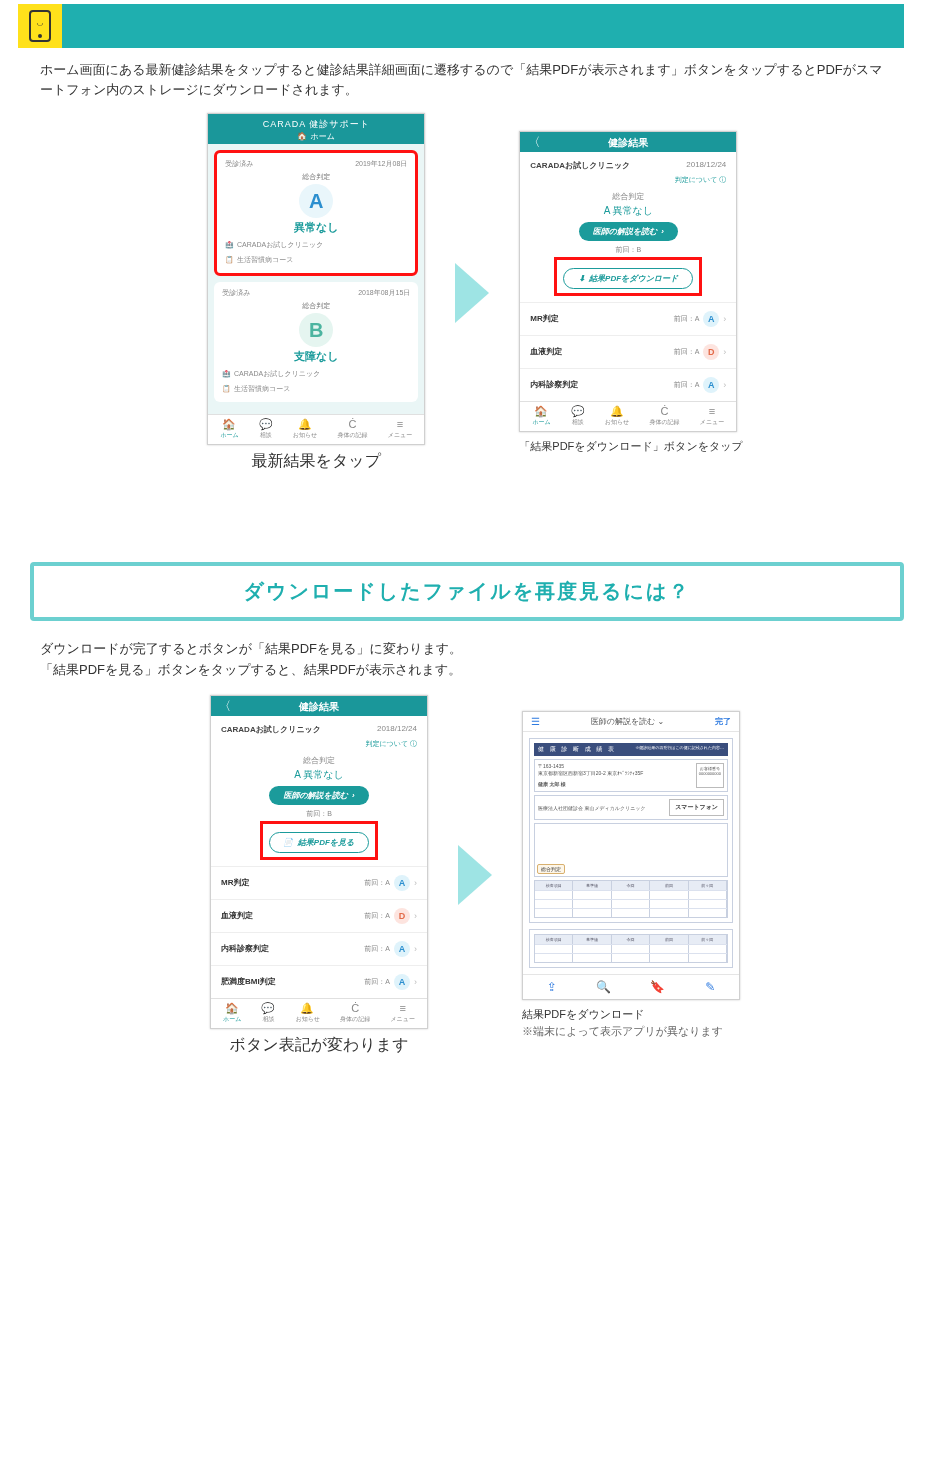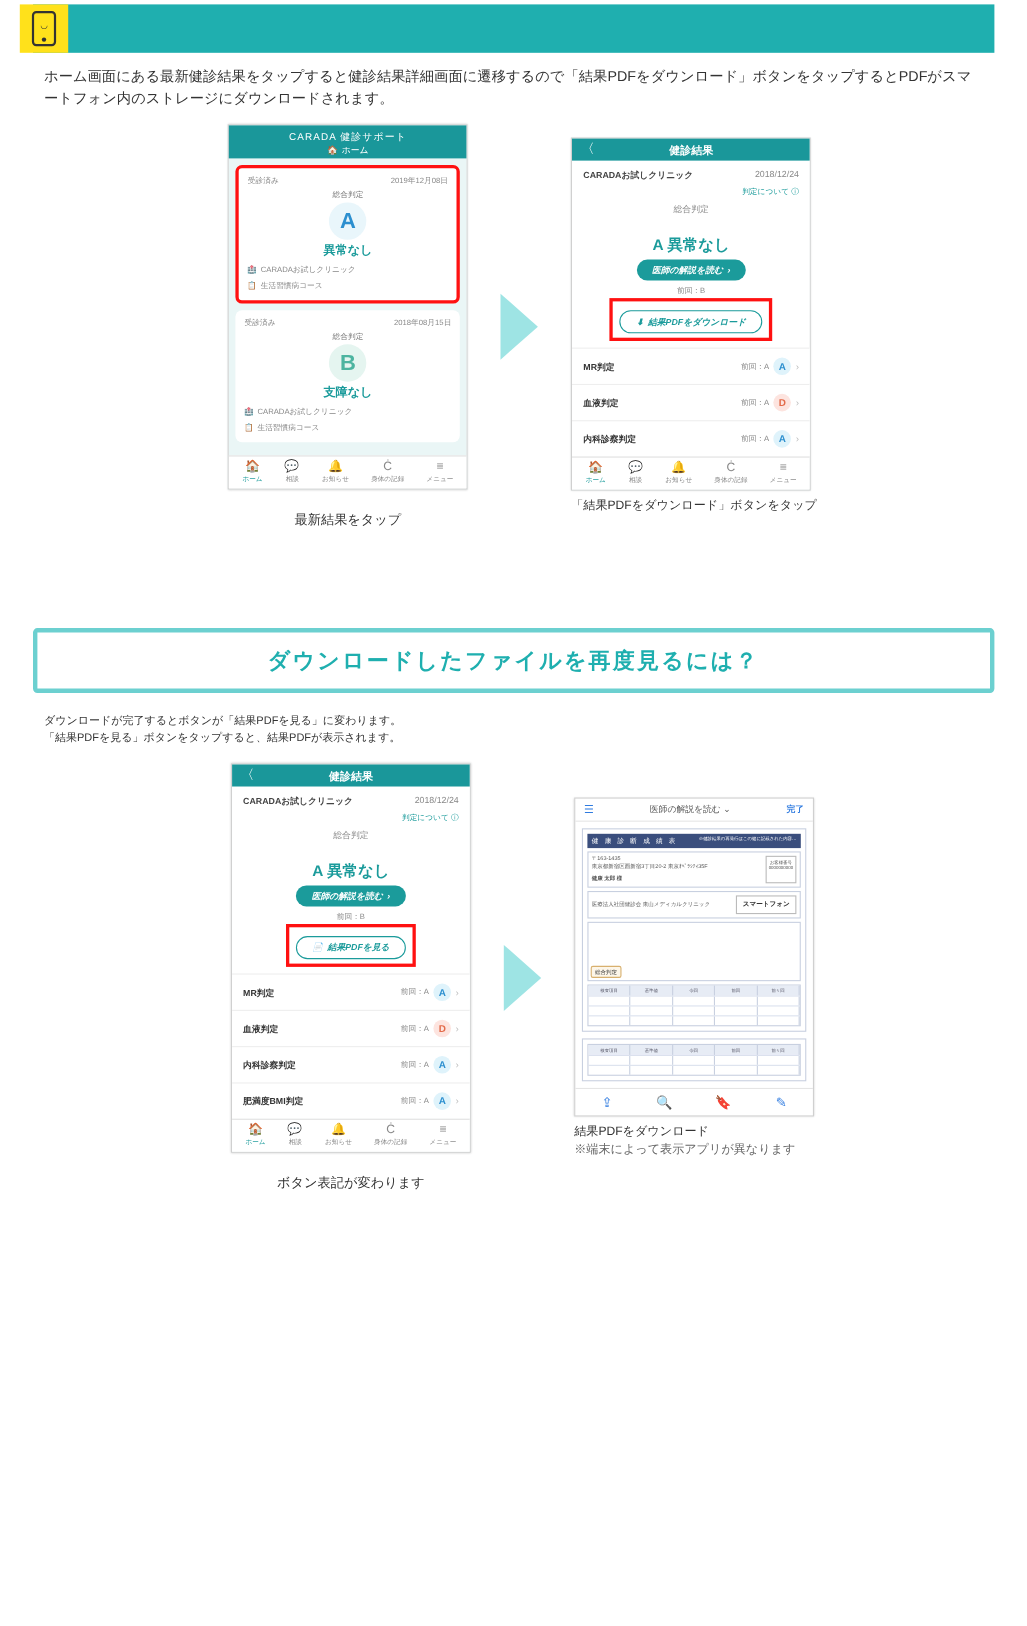--- a/index.html
+++ b/index.html
@@ -40,44 +40,44 @@
   .tabbar .tab { display: flex; flex-direction: column; align-items: center; gap: 1px; }
   .tabbar .tab.active { color: #1b9b9b; }
   .tab-ico { font-size: 11px; line-height: 1; }
 
   .phone .clinic-line { display: flex; justify-content: space-between; padding: 8px 10px 4px 10px; font-size: 8px; }
   .phone .clinic-line .c-name { color: #444; font-weight: bold; }
   .phone .clinic-line .c-date { color: #888; }
   .phone .link-row { text-align: right; padding: 0 10px 2px 0; color: #1b9b9b; font-size: 7px; }
   .judge-block { text-align: center; padding: 4px 0 6px 0; }
   .judge-label { color: #888; font-size: 8px; }
-  .judge-main { color: #1b9b9b; font-weight: bold; font-size: 14px; margin-top: 18px; }
+  .judge-main { color: #1b9b9b; font-weight: normal; font-size: 10px; margin-top: 2px; }
   .pill-btn { display: inline-flex; align-items: center; gap: 4px; border-radius: 20px; padding: 4px 14px; font-size: 8px; font-weight: bold; margin-top: 4px; font-style: italic; }
   .pill-btn.solid { background: #1b9b9b; color: #fff; }
   .pill-btn.outline { border: 1px solid #1b9b9b; color: #1b9b9b; background: #fff; }
   .prev-line { color: #888; font-size: 7px; margin-top: 4px; }
   .hl-btn-wrap { border: 3px solid #f11; display: inline-block; padding: 4px 6px; margin-top: 2px; }
   .jrow { background: #fff; border-top: 1px solid #eee; display: flex; justify-content: space-between; align-items: center; padding: 8px 10px; font-size: 8px; }
   .jrow .jname { font-weight: bold; color: #333; }
   .jrow .jval { display: flex; align-items: center; gap: 4px; color: #888; font-size: 7px; }
   .grade-badge { width: 16px; height: 16px; border-radius: 50%; font-size: 9px; font-weight: bold; display: flex; align-items: center; justify-content: center; }
   .grade-a { background: #dff3fb; color: #2c8fcf; }
   .grade-d { background: #fde4df; color: #e36b4a; }
   .chev { color: #bbb; font-size: 9px; }
 
   
-  .cap1 { font-size: 12px; text-align: right; margin-top: 19px; }
+  .cap1 { font-size: 16px; text-align: right; margin-top: 6px; }
   .cap2 { font-size: 11px; line-height: 1.5; }
   .side-col { display: flex; flex-direction: column; align-items: flex-start; }
   .phone-with-cap { display: flex; flex-direction: column; align-items: center; }
 
   
   .callout { margin: 80px 30px 18px 30px; border: 4px solid #6cd0d0; background: #fff; border-radius: 4px; text-align: center; padding: 12px 0; font-weight: bold; color: #1fafaf; font-size: 20px; letter-spacing: 2px; }
 
-  .body-text2 { font-size: 10px; line-height: 1.6; padding: 0 40px 10px 40px; }
+  .body-text2 { font-size: 13px; line-height: 1.6; padding: 0 40px 10px 40px; }
 
   
   .pdfviewer { width: 218px; border: 1px solid #d0d0d0; box-shadow: 0 0 2px #ccc; background: #fff; font-size: 7px; color: #333; }
   .pdfviewer .pv-header { display: flex; justify-content: space-between; align-items: center; padding: 4px 8px; border-bottom: 1px solid #e5e5e5; }
   .pv-title { color: #555; font-size: 8px; flex: 1; text-align: center; }
   .pv-done { color: #2f7be0; font-weight: bold; font-size: 8px; }
   .pv-menu { color: #2f7be0; font-size: 10px; }
   .pv-page { margin: 6px; border: 1px solid #c8d0e0; background: #fff; padding: 4px; }
   .pv-bar { background: #3a4e7d; color: #fff; font-size: 6px; padding: 2px 4px; letter-spacing: 2px; display: flex; justify-content: space-between; }
   .pv-addr { border: 1px solid #c8d0e0; margin-top: 3px; padding: 3px; display: flex; justify-content: space-between; gap: 4px; }
@@ -99,21 +99,21 @@
 <body>
 
 <div class="section-header">
   <div class="phone-icon-wrap">
     <div class="phone-icon-svg">
         <span class="phone-icon-face">◡</span>
       </div>
   </div>
 </div>
 
-<div class="body-text">ホーム画面にある最新健診結果をタップすると健診結果詳細画面に遷移するので「結果PDFをダウンロード」ボタンをタップするとPDFがスマートフォン内のストレージにダウンロードされます。</div>
+<div class="body-text">ホーム画面にある最新健診結果をタップすると健診結果詳細画面に遷移するので「結果PDFが表示されます」ボタンをタップするとPDFがスマートフォン内のストレージにダウンロードされます。</div>
 
 <div class="flow-row">
 
   <div class="phone-with-cap">
     <div class="phone">
       <div class="app-header">
         <div class="app-brand">CARADA 健診サポート</div>
         <div class="app-sub">🏠 <span>ホーム</span></div>
       </div>
       <div class="body">

